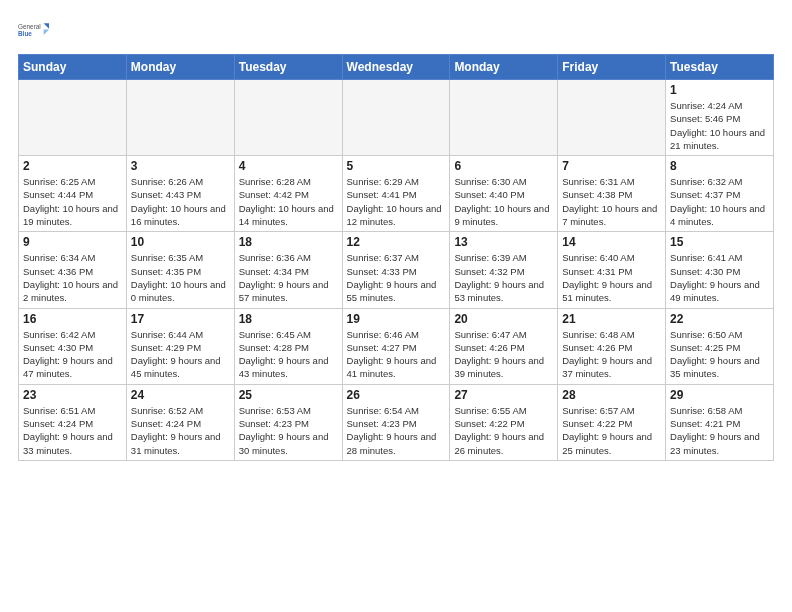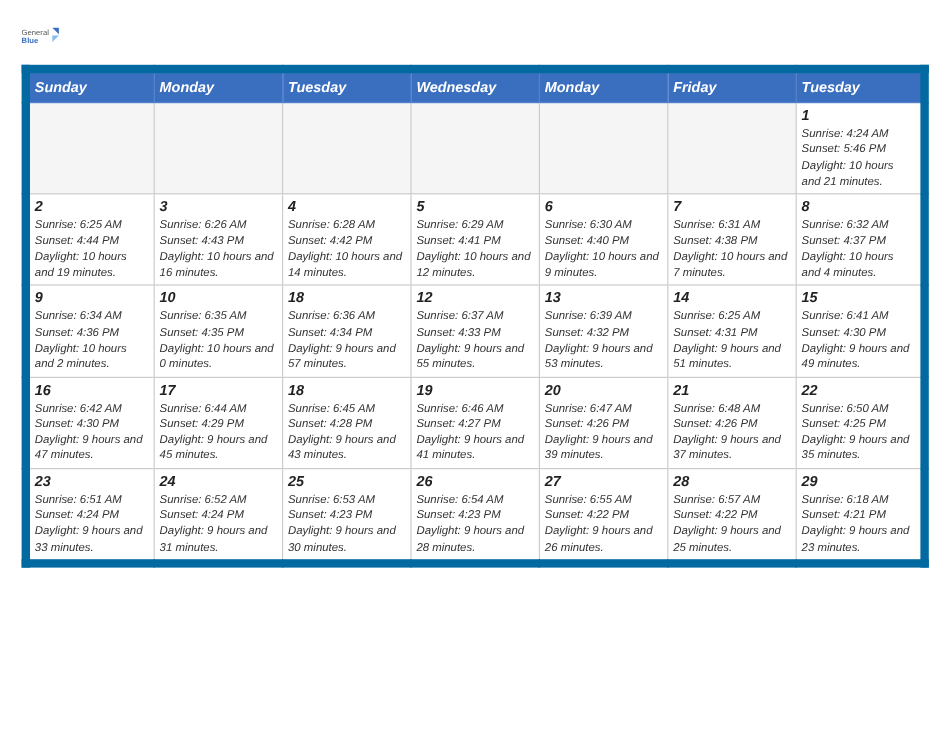--- a/index.html
+++ b/index.html
@@ -37,22 +37,21 @@
       font-weight: normal;
       color: #222;
     }
     .subtitle {
       font-size: 14px;
       color: #555;
     }
     .calendar {
       width: 100%;
       border-collapse: collapse;
-      border: 7px solid #0369a1;
-      font-style: italic;
+      border: 1px solid #0369a1;
     }
     .calendar th {
       background-color: #3a6ebf;
       color: #fff;
       font-size: 12px;
       font-weight: bold;
       padding: 5px 4px;
       text-align: left;
       border: 1px solid #5580cc;
     }
@@ -200,21 +199,21 @@
 Daylight: 9 hours and 55 minutes.</div>
           </td>
           <td>
             <div class="day-number">13</div>
             <div class="day-info">Sunrise: 6:39 AM
 Sunset: 4:32 PM
 Daylight: 9 hours and 53 minutes.</div>
           </td>
           <td>
             <div class="day-number">14</div>
-            <div class="day-info">Sunrise: 6:25 AM
+            <div class="day-info">Sunrise: 6:40 AM
 Sunset: 4:31 PM
 Daylight: 9 hours and 51 minutes.</div>
           </td>
           <td>
             <div class="day-number">15</div>
             <div class="day-info">Sunrise: 6:41 AM
 Sunset: 4:30 PM
 Daylight: 9 hours and 49 minutes.</div>
           </td>
         </tr>
@@ -294,20 +293,20 @@
 Daylight: 9 hours and 26 minutes.</div>
           </td>
           <td>
             <div class="day-number">28</div>
             <div class="day-info">Sunrise: 6:57 AM
 Sunset: 4:22 PM
 Daylight: 9 hours and 25 minutes.</div>
           </td>
           <td>
             <div class="day-number">29</div>
-            <div class="day-info">Sunrise: 6:18 AM
+            <div class="day-info">Sunrise: 6:58 AM
 Sunset: 4:21 PM
 Daylight: 9 hours and 23 minutes.</div>
           </td>
         </tr>
       </tbody>
   </table>
 </div>
 
 </body></html>

